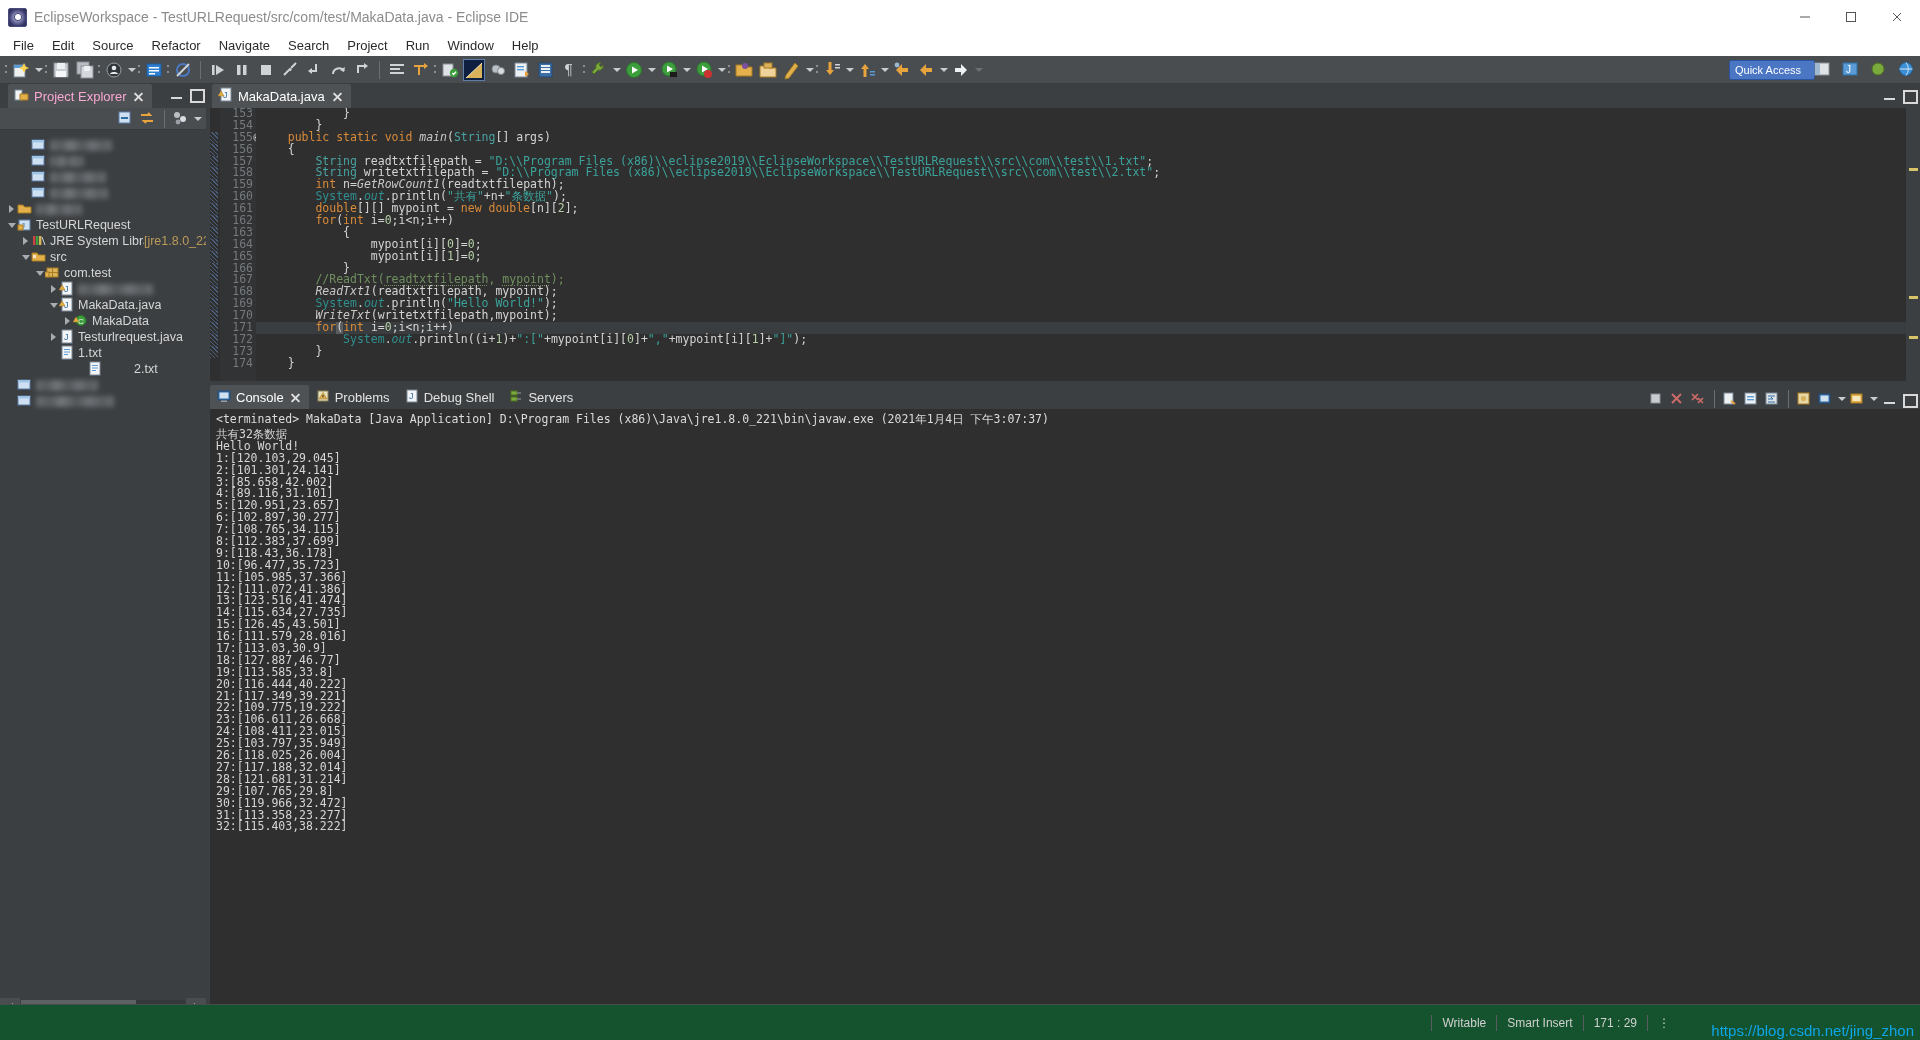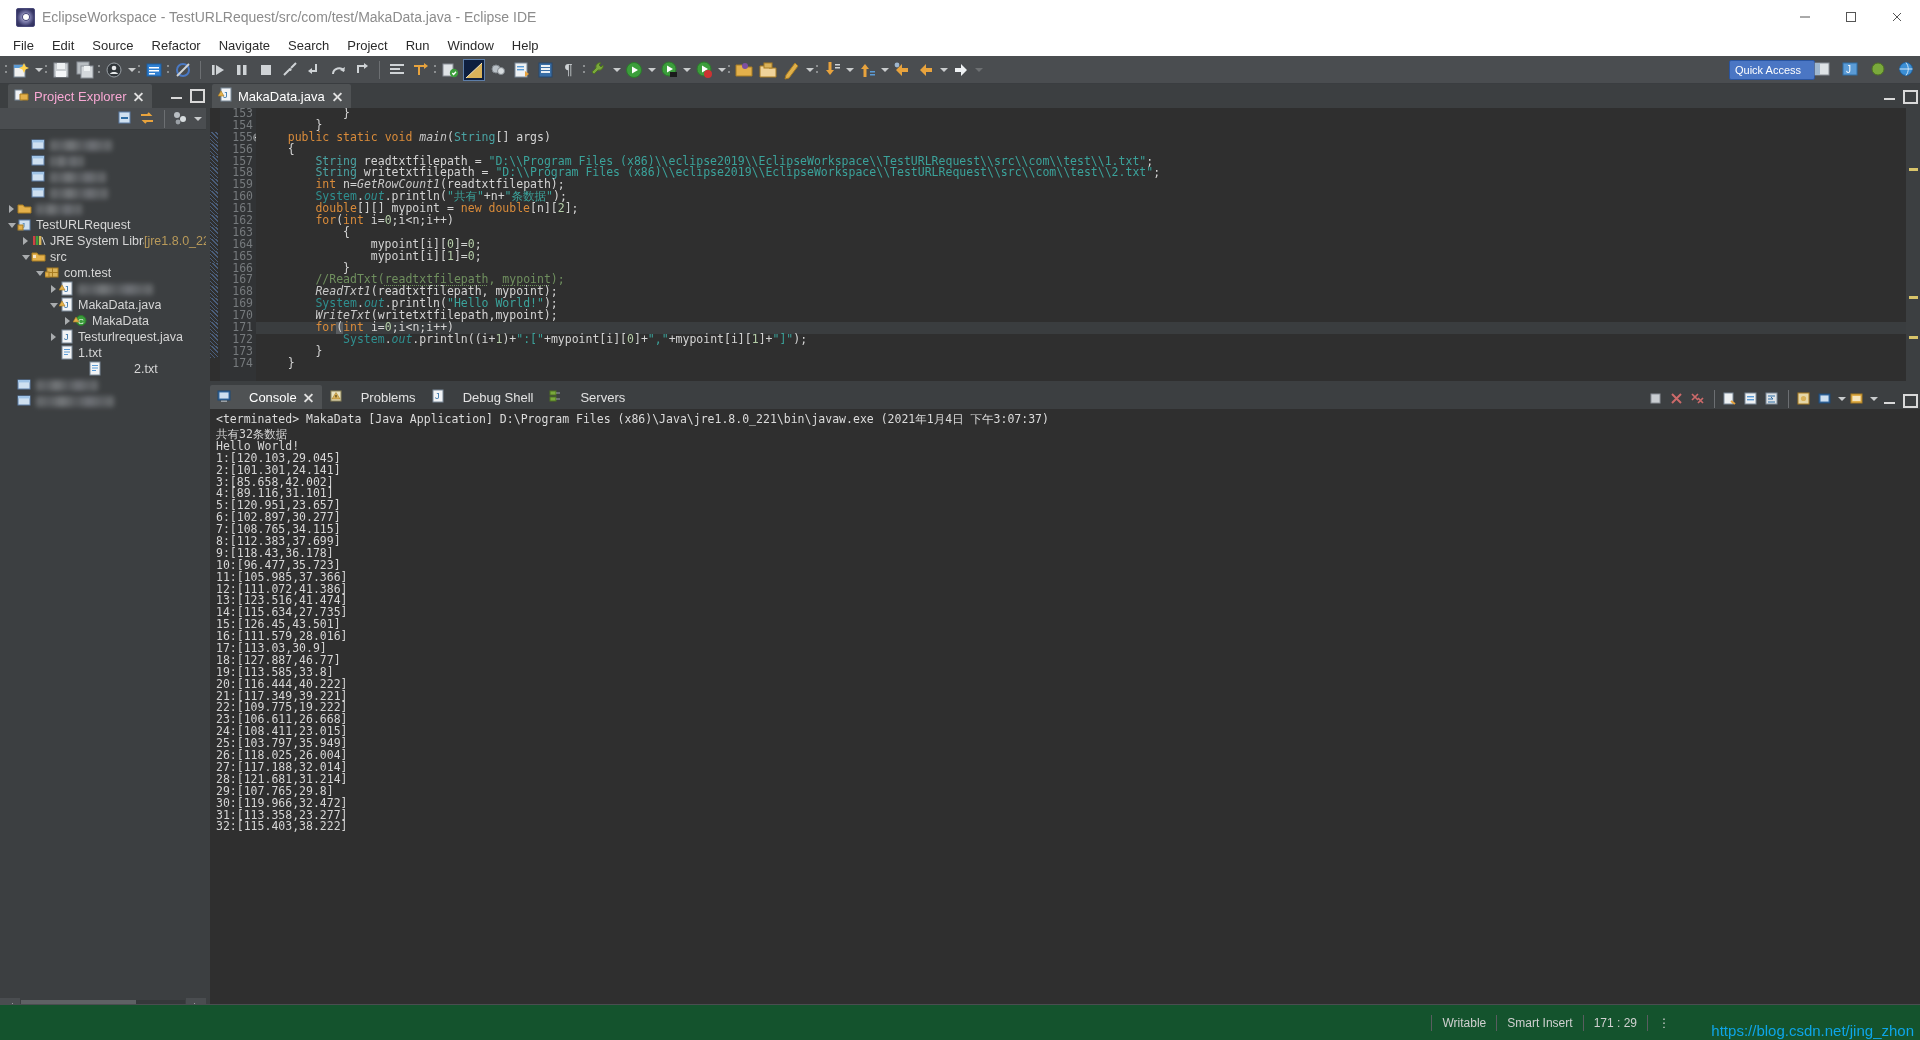--- a/index.html
+++ b/index.html
@@ -10,21 +10,21 @@
     font-family:"Liberation Sans", sans-serif;
     font-size:13px;
     color:#cccccc;
     -webkit-font-smoothing:antialiased;
   }
   #app { position:relative; width:1920px; height:1040px; background:#3c3f41; }
 
   
   .titlebar {
     height:34px; background:#ffffff; display:flex; align-items:center;
-    padding-left:16px; position:relative;
+    padding-left:8px; position:relative;
   }
   .title-icon {
     width:19px; height:19px; border-radius:2px;
     background:radial-gradient(circle at 50% 50%, #c9c9e8 0%, #6f6f9f 45%, #3b3b6b 70%, #2a2a55 100%);
     border:1px solid #4a4a7a; margin-right:7px; flex:0 0 auto;
     display:flex; align-items:center; justify-content:center;
   }
   .title-icon::after{
     content:""; width:8px; height:8px; border-radius:50%;
     background:#fff; box-shadow:0 0 0 1px #45457a inset;
@@ -169,21 +169,21 @@
   .sysc { color:#2f8f8f; }
   .caretbox { display:inline-block; width:7px; background:#5a5d60; color:#d4d4d4; }
   .edit-rail { position:absolute; right:0; top:0; bottom:0; width:14px; background:#3c3f41; }
   .rail-mark { position:absolute; right:2px; width:9px; height:3px; }
 
   
   .console-area { position:absolute; left:210px; top:301px; right:0; bottom:0; }
   .console-tabrow { height:24px; position:relative; background:#3c3f41; display:flex; align-items:center; }
   .ctab { height:24px; display:flex; align-items:center; padding:0 8px 0 7px; font-size:13px; }
   .ctab.active { background:#4f5254; color:#ffffff; border-radius:2px 2px 0 0; }
-  .ctab .lbl { margin-left:18px; white-space:nowrap; color:#e2e2e2;text-align:center; }
+  .ctab .lbl { margin-left:5px; white-space:nowrap; color:#e2e2e2;text-align:center; }
   .ctab.active .lbl { color:#ffffff; }
   .console-tools { position:absolute; right:3px; top:3px; display:flex; align-items:center; }
   .console-tools .tb { width:19px; height:19px; margin:0 1px; }
   .console-body { position:absolute; left:0; top:24px; right:0; bottom:0; background:#2f2f2f; overflow:hidden; }
   .term-line {
     height:11.9px; line-height:11.9px; white-space:pre; padding-left:6px;
     font-family:"DejaVu Sans Mono", monospace; font-size:11.5px; color:#d6d6d6;
   }
   .term-head { color:#dcdcdc; padding:3px 0 3px 6px; height:auto; line-height:14px; }
 

